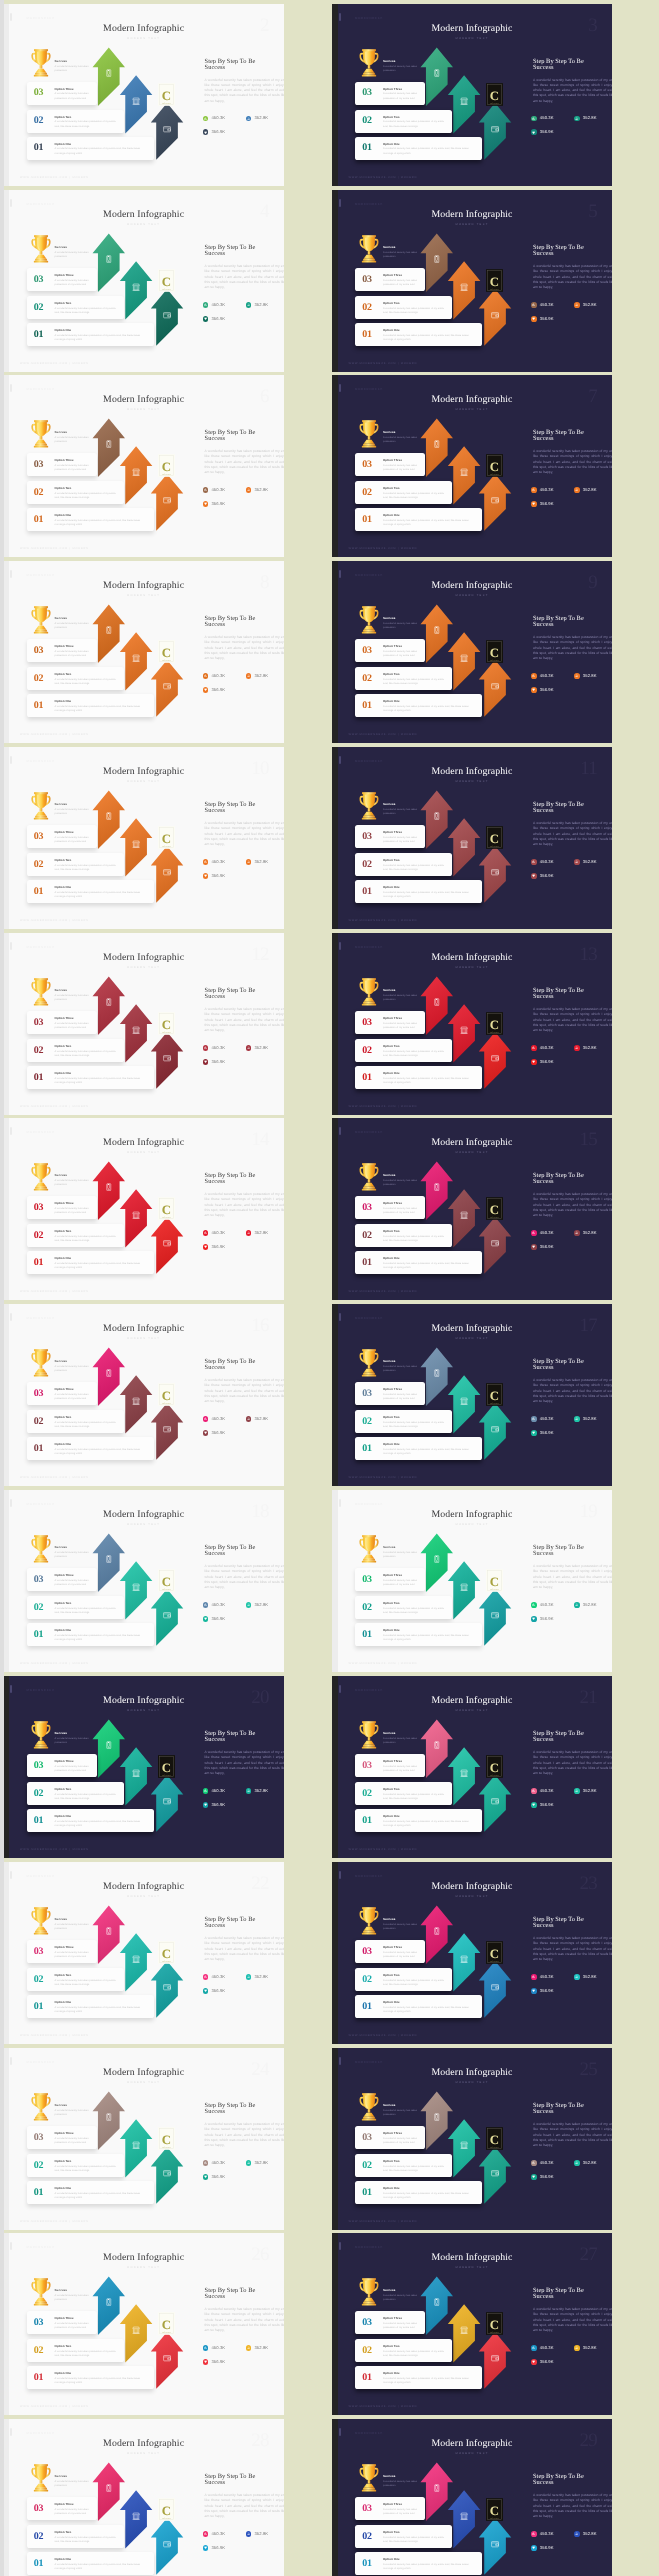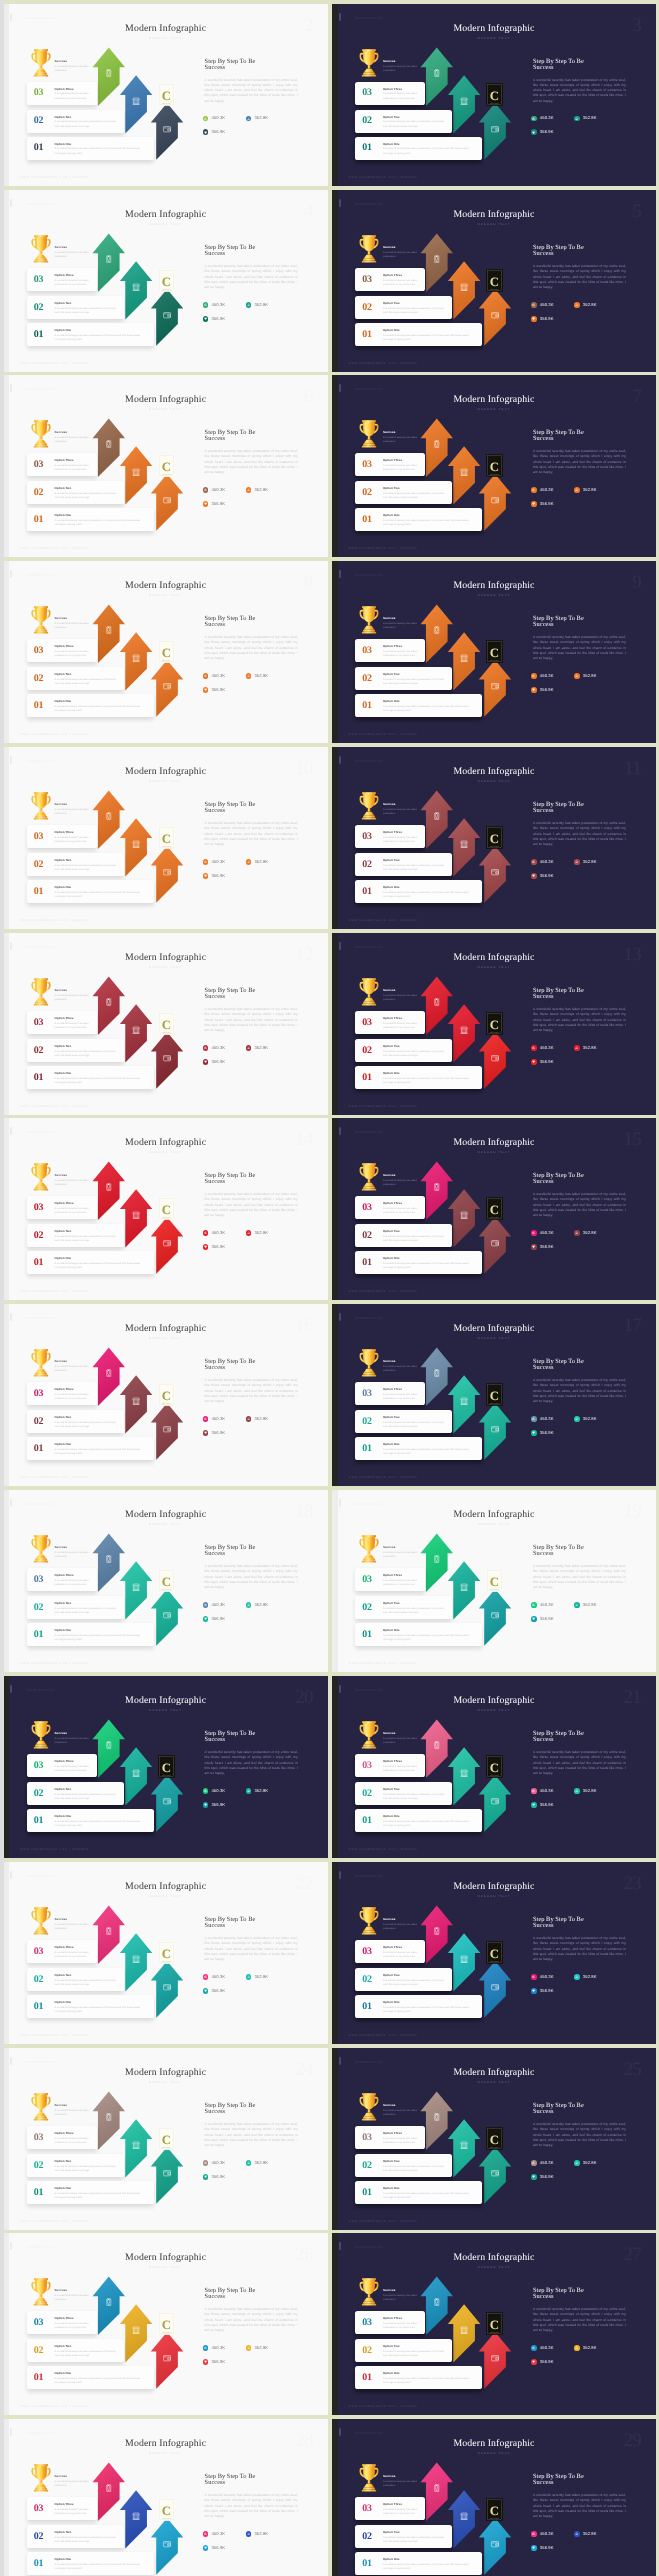--- a/index.html
+++ b/index.html
@@ -3,21 +3,21 @@
 <meta charset="utf-8">
 <title>Modern Infographic</title>
 <style>
 
 *{box-sizing:border-box;margin:0;padding:0}
 html{background:#e1e3c6}
 body{width:659px;background:#e1e3c6;font-family:"Liberation Sans",sans-serif;
      -webkit-font-smoothing:antialiased;text-rendering:geometricPrecision}
 #sheet{position:relative;width:659px;height:3907px;overflow:hidden}
 #leftgutter{position:absolute;left:0;top:0;width:3.6px;height:3907px;background:#dedede}
-.slide{position:absolute;width:324px;height:182px;overflow:hidden}
+.slide{position:absolute;width:280px;height:182px;overflow:hidden}
 .sl-light{background:#f9f9f9}
 .sl-dark{background:#272443}
 .edgeL{position:absolute;left:0;top:0;width:5.7px;height:182px;background:#242424}
 .sl-light>.edgeL{background:#ededed}
 .brandbar{position:absolute;left:6.7px;top:9.3px;width:2.1px;height:8.2px;border-radius:1px;background:#4a4670}
 .sl-light .brandbar{background:#ebebeb}
 .brandtx{position:absolute;left:23px;top:13.4px;font-size:2.8px;line-height:1;letter-spacing:0.8px;color:#403c63}
 .sl-light .brandtx{color:#eeeeee}
 .pagenum{position:absolute;right:15px;top:12.4px;font-family:"Liberation Serif",serif;
          font-size:19px;line-height:1;color:#322e4f;letter-spacing:-0.8px}

